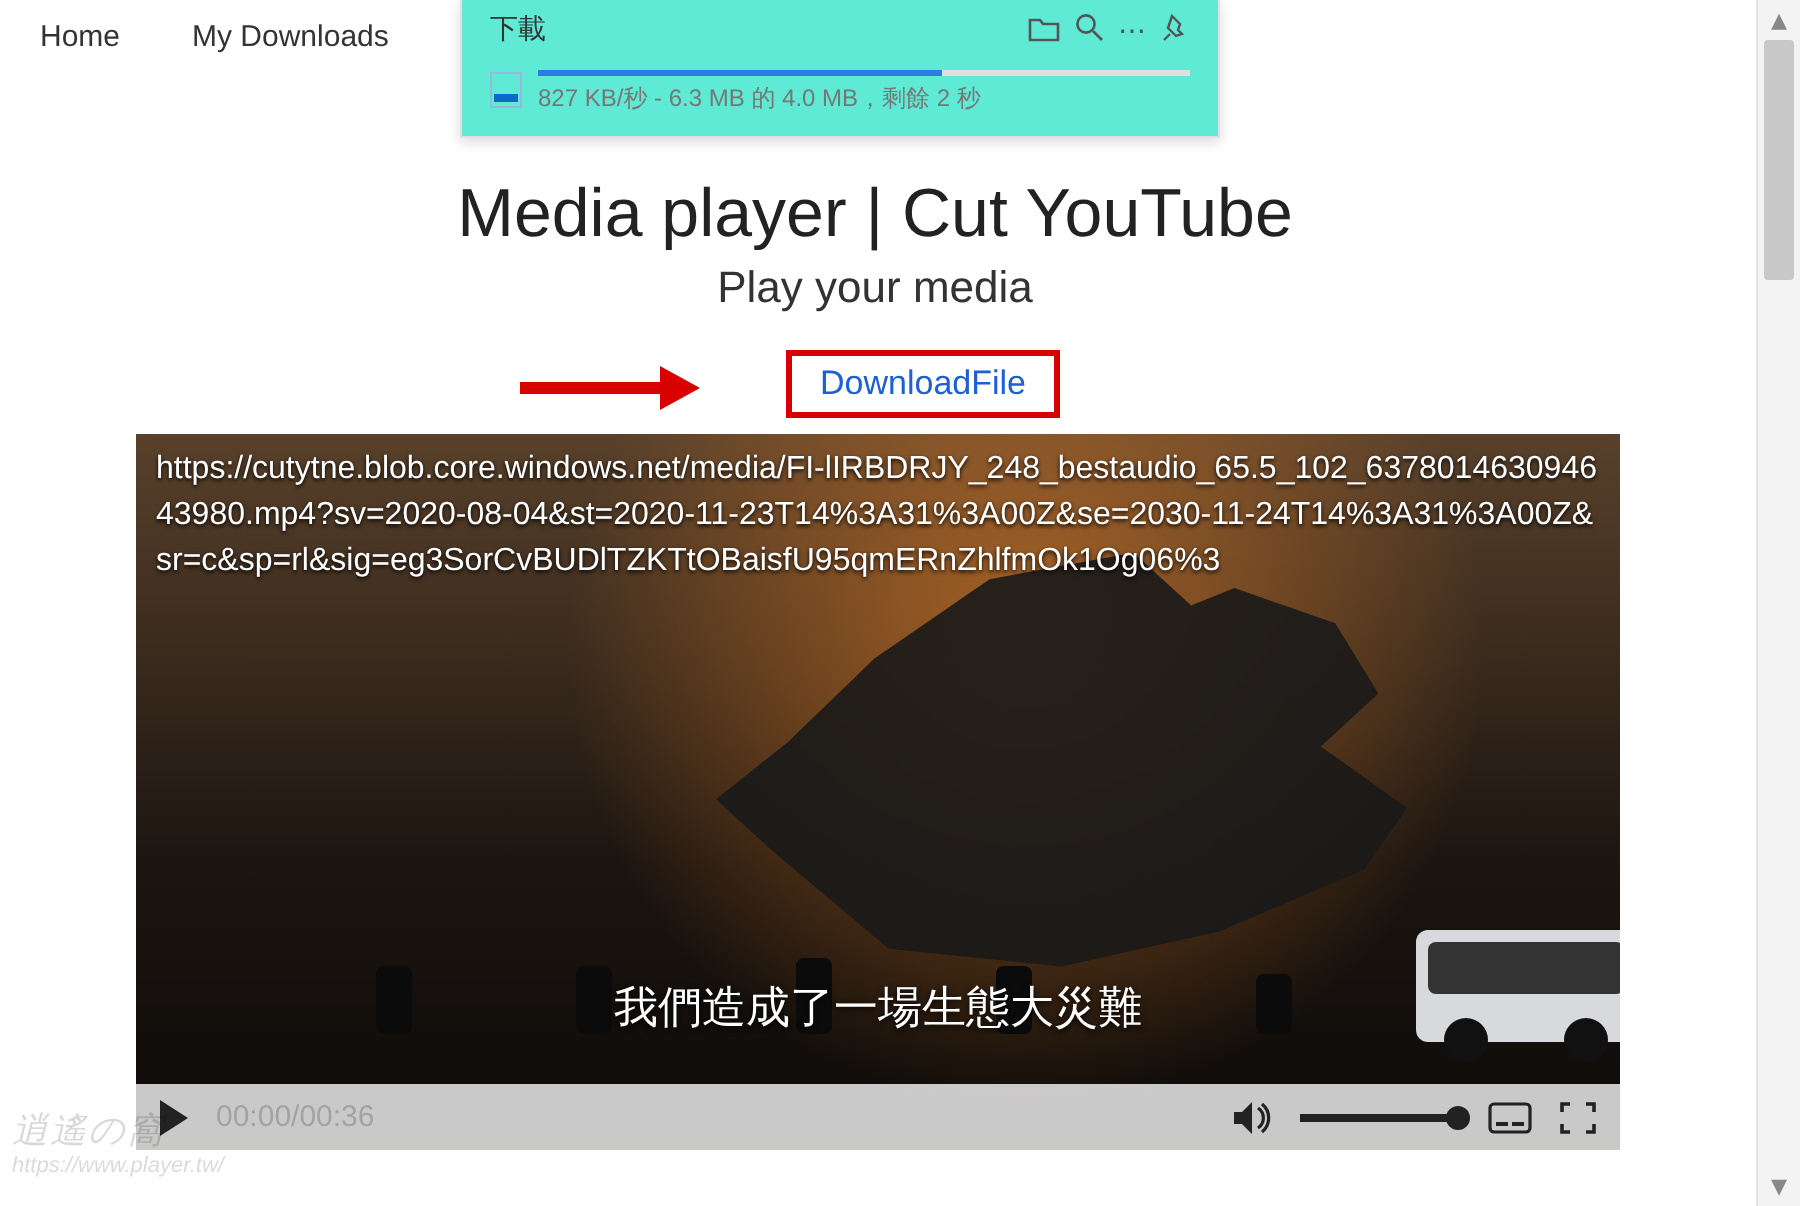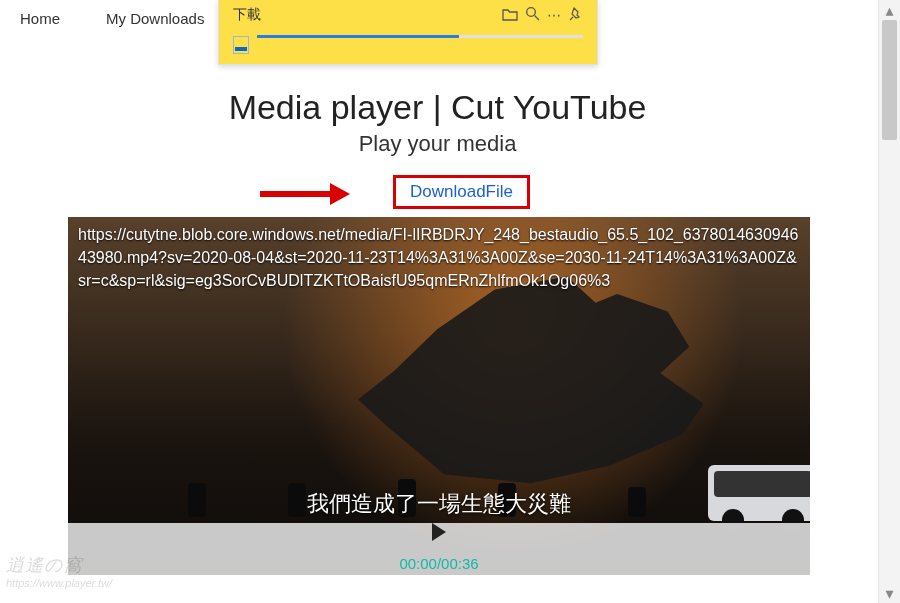--- a/index.html
+++ b/index.html
@@ -1,22 +1,22 @@
 <!DOCTYPE html>
 <html><head>
 <meta charset="utf-8">
 <style>
   * { margin: 0; padding: 0; box-sizing: border-box; }
   body { font-family: Arial, "Microsoft JhengHei", sans-serif; width: 900px; height: 603px; background: #fff; position: relative; overflow: hidden; }
 
-  .topnav { display: flex; gap: 46px; padding: 10px 20px; font-size: 15px; color: #333; }
+  .topnav { display: flex; gap: 36px; padding: 10px 20px; font-size: 15px; color: #333; }
   .topnav span { cursor: pointer; }
 
   .download-panel {
-    position: absolute; top: 0; left: 218px; width: 380px; background: #fde047;
+    position: absolute; top: 0; left: 230px; width: 380px; background: #5eead4;
     border: 1px solid #e0e0e0; border-top: none; box-shadow: 0 2px 6px rgba(0,0,0,0.15);
     z-index: 50; padding-bottom: 6px;
   }
   .dp-header { display: flex; align-items: center; padding: 6px 10px 6px 14px; font-size: 14px; color:#333; }
   .dp-header .title { flex: 1; }
   .dp-header .ico { width: 22px; text-align: center; color:#555; cursor:pointer; }
   .dp-item { padding: 2px 14px 4px 14px; display:flex; gap:8px; }
   .dp-fileicon { width:16px; height:18px; border:1px solid #97b7dc; margin-top:4px; position:relative; flex:0 0 16px; }
   .dp-fileicon:after{content:"";position:absolute;left:1px;right:1px;bottom:2px;height:4px;background:#0b6ac6;}
   .dp-body { flex:1; min-width:0; }
@@ -41,21 +41,21 @@
   .person { position:absolute; bottom:58px; width:18px; height:34px; background:#0b0b0b; border-radius:4px;}
   .p1{left:120px} .p2{left:220px} .p3{left:330px;height:38px} .p4{left:430px} .p5{left:560px;height:30px}
   .car { position:absolute; bottom:54px; width:110px; height:56px; background:#d7d9dc; border-radius:6px; left:640px; }
   .car:before{content:"";position:absolute;left:6px;right:6px;top:6px;height:26px;background:#333;border-radius:4px;}
   .car:after{content:"";position:absolute;left:14px;bottom:-10px;width:22px;height:22px;background:#111;border-radius:50%;}
   .car .wheel2{position:absolute;right:14px;bottom:-10px;width:22px;height:22px;background:#111;border-radius:50%;}
 
   .url-overlay { position:absolute; left:10px; top:6px; right:10px; color:#fff; font-size:16px; line-height:1.45; word-break:break-all; text-shadow:0 1px 2px #000;}
   .subtitle { position:absolute; left:0; right:0; bottom:56px; text-align:center; color:#fff; font-size:22px; text-shadow:0 1px 3px #000;}
 
-  .controls { position:absolute; left:0; right:0; bottom:0; height:52px; background:rgba(255,255,255,0.78); display:flex; align-items:center; padding:0 12px; gap:14px; color:#14b8a6; font-size:15px;flex-direction:column; }
+  .controls { position:absolute; left:0; right:0; bottom:0; height:33px; background:rgba(255,255,255,0.78); display:flex; align-items:center; padding:0 12px; gap:14px; color:#a3a3a3; font-size:15px; }
   .controls .spacer{flex:1}
   .play { width:0;height:0;border-left:14px solid #222;border-top:9px solid transparent;border-bottom:9px solid transparent; cursor:pointer;}
   .vol-ico svg, .cc-ico svg, .fs-ico svg { display:block; }
   .vol-bar { width:80px; height:4px; background:#222; position:relative; }
   .vol-bar i{position:absolute;right:-5px;top:-4px;width:12px;height:12px;background:#222;border-radius:50%;}
 
   .scrollbar { position:absolute; top:0; right:0; width:22px; bottom:0; background:#f3f3f3; border-left:1px solid #e3e3e3;}
   .sb-btn { height:20px; display:flex; align-items:center; justify-content:center; color:#888; cursor:pointer;}
   .sb-thumb{ position:absolute; left:3px; right:3px; top:20px; height:120px; background:#c8c8c8; border-radius:2px;}
 
@@ -84,20 +84,21 @@
     <span class="ico"><svg width="14" height="14" viewBox="0 0 14 14">
           <path fill="none" stroke="#555" stroke-width="1.2" d="M5 1l4 4-1 3 2 2-3 1-4-4 1-3z M4 10l-3 3"></path>
         </svg></span>
   </div>
   <div class="dp-item">
     <div class="dp-fileicon"></div>
     <div class="dp-body">
       <div class="dp-bar">
           <i></i>
         </div>
+      <div class="dp-stat">827 KB/秒 - 6.3 MB 的 4.0 MB，剩餘 2 秒</div>
     </div>
   </div>
 </div>
 
 <div class="page">
   <div class="page-title">Media player | Cut YouTube</div>
   <div class="page-sub">Play your media</div>
 
   <div class="dl-wrap">
     <svg class="arrow" width="90" height="26" viewBox="0 0 90 26">

